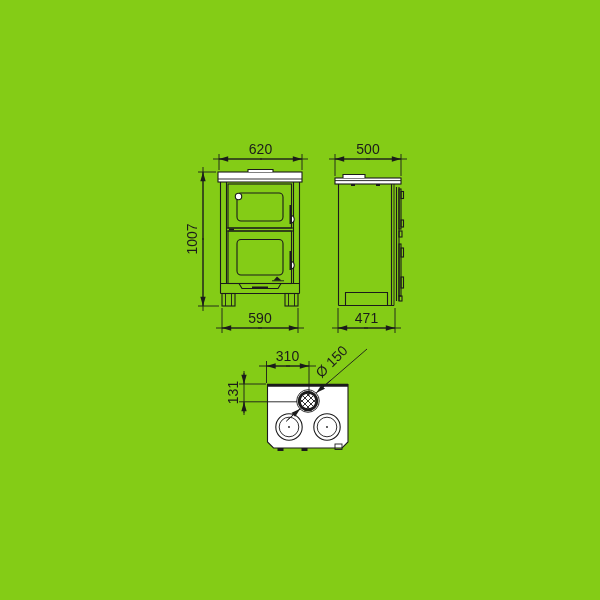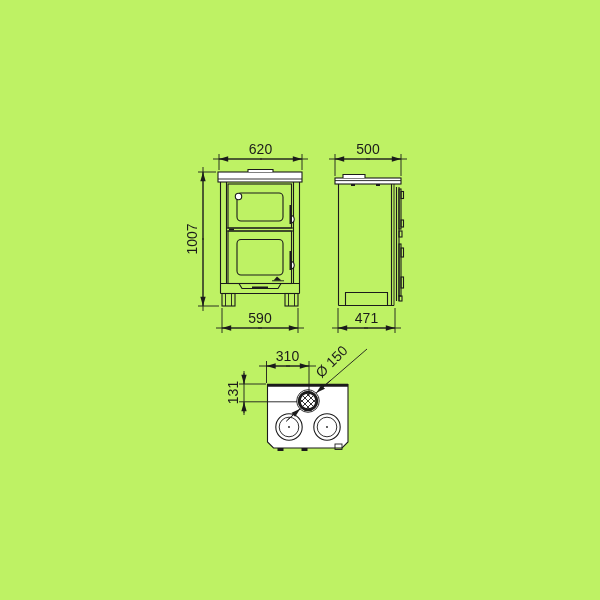--- a/index.html
+++ b/index.html
@@ -7,21 +7,21 @@
     padding: 0;
     width: 600px;
     height: 600px;
     background: #ffffff;
     font-family: "Liberation Sans", sans-serif;
   }
   .stage {
     position: relative;
     width: 600px;
     height: 600px;
-    background: #bef264;
+    background: #84cc16;
     overflow: hidden;
     text-decoration: underline;
   }
   svg { display: block; }
   .ln   { stroke: #1b1b1b; stroke-width: 1.1; fill: none; }
   .lnthin { stroke: #1b1b1b; stroke-width: 0.9; fill: none; }
   .lnthick { stroke: #1b1b1b; stroke-width: 3; fill: none; }
   .fillk { fill: #1b1b1b; stroke: none; }
   .white { fill: #ffffff; }
   .dim  { stroke: #1b1b1b; stroke-width: 0.9; fill: none; }

